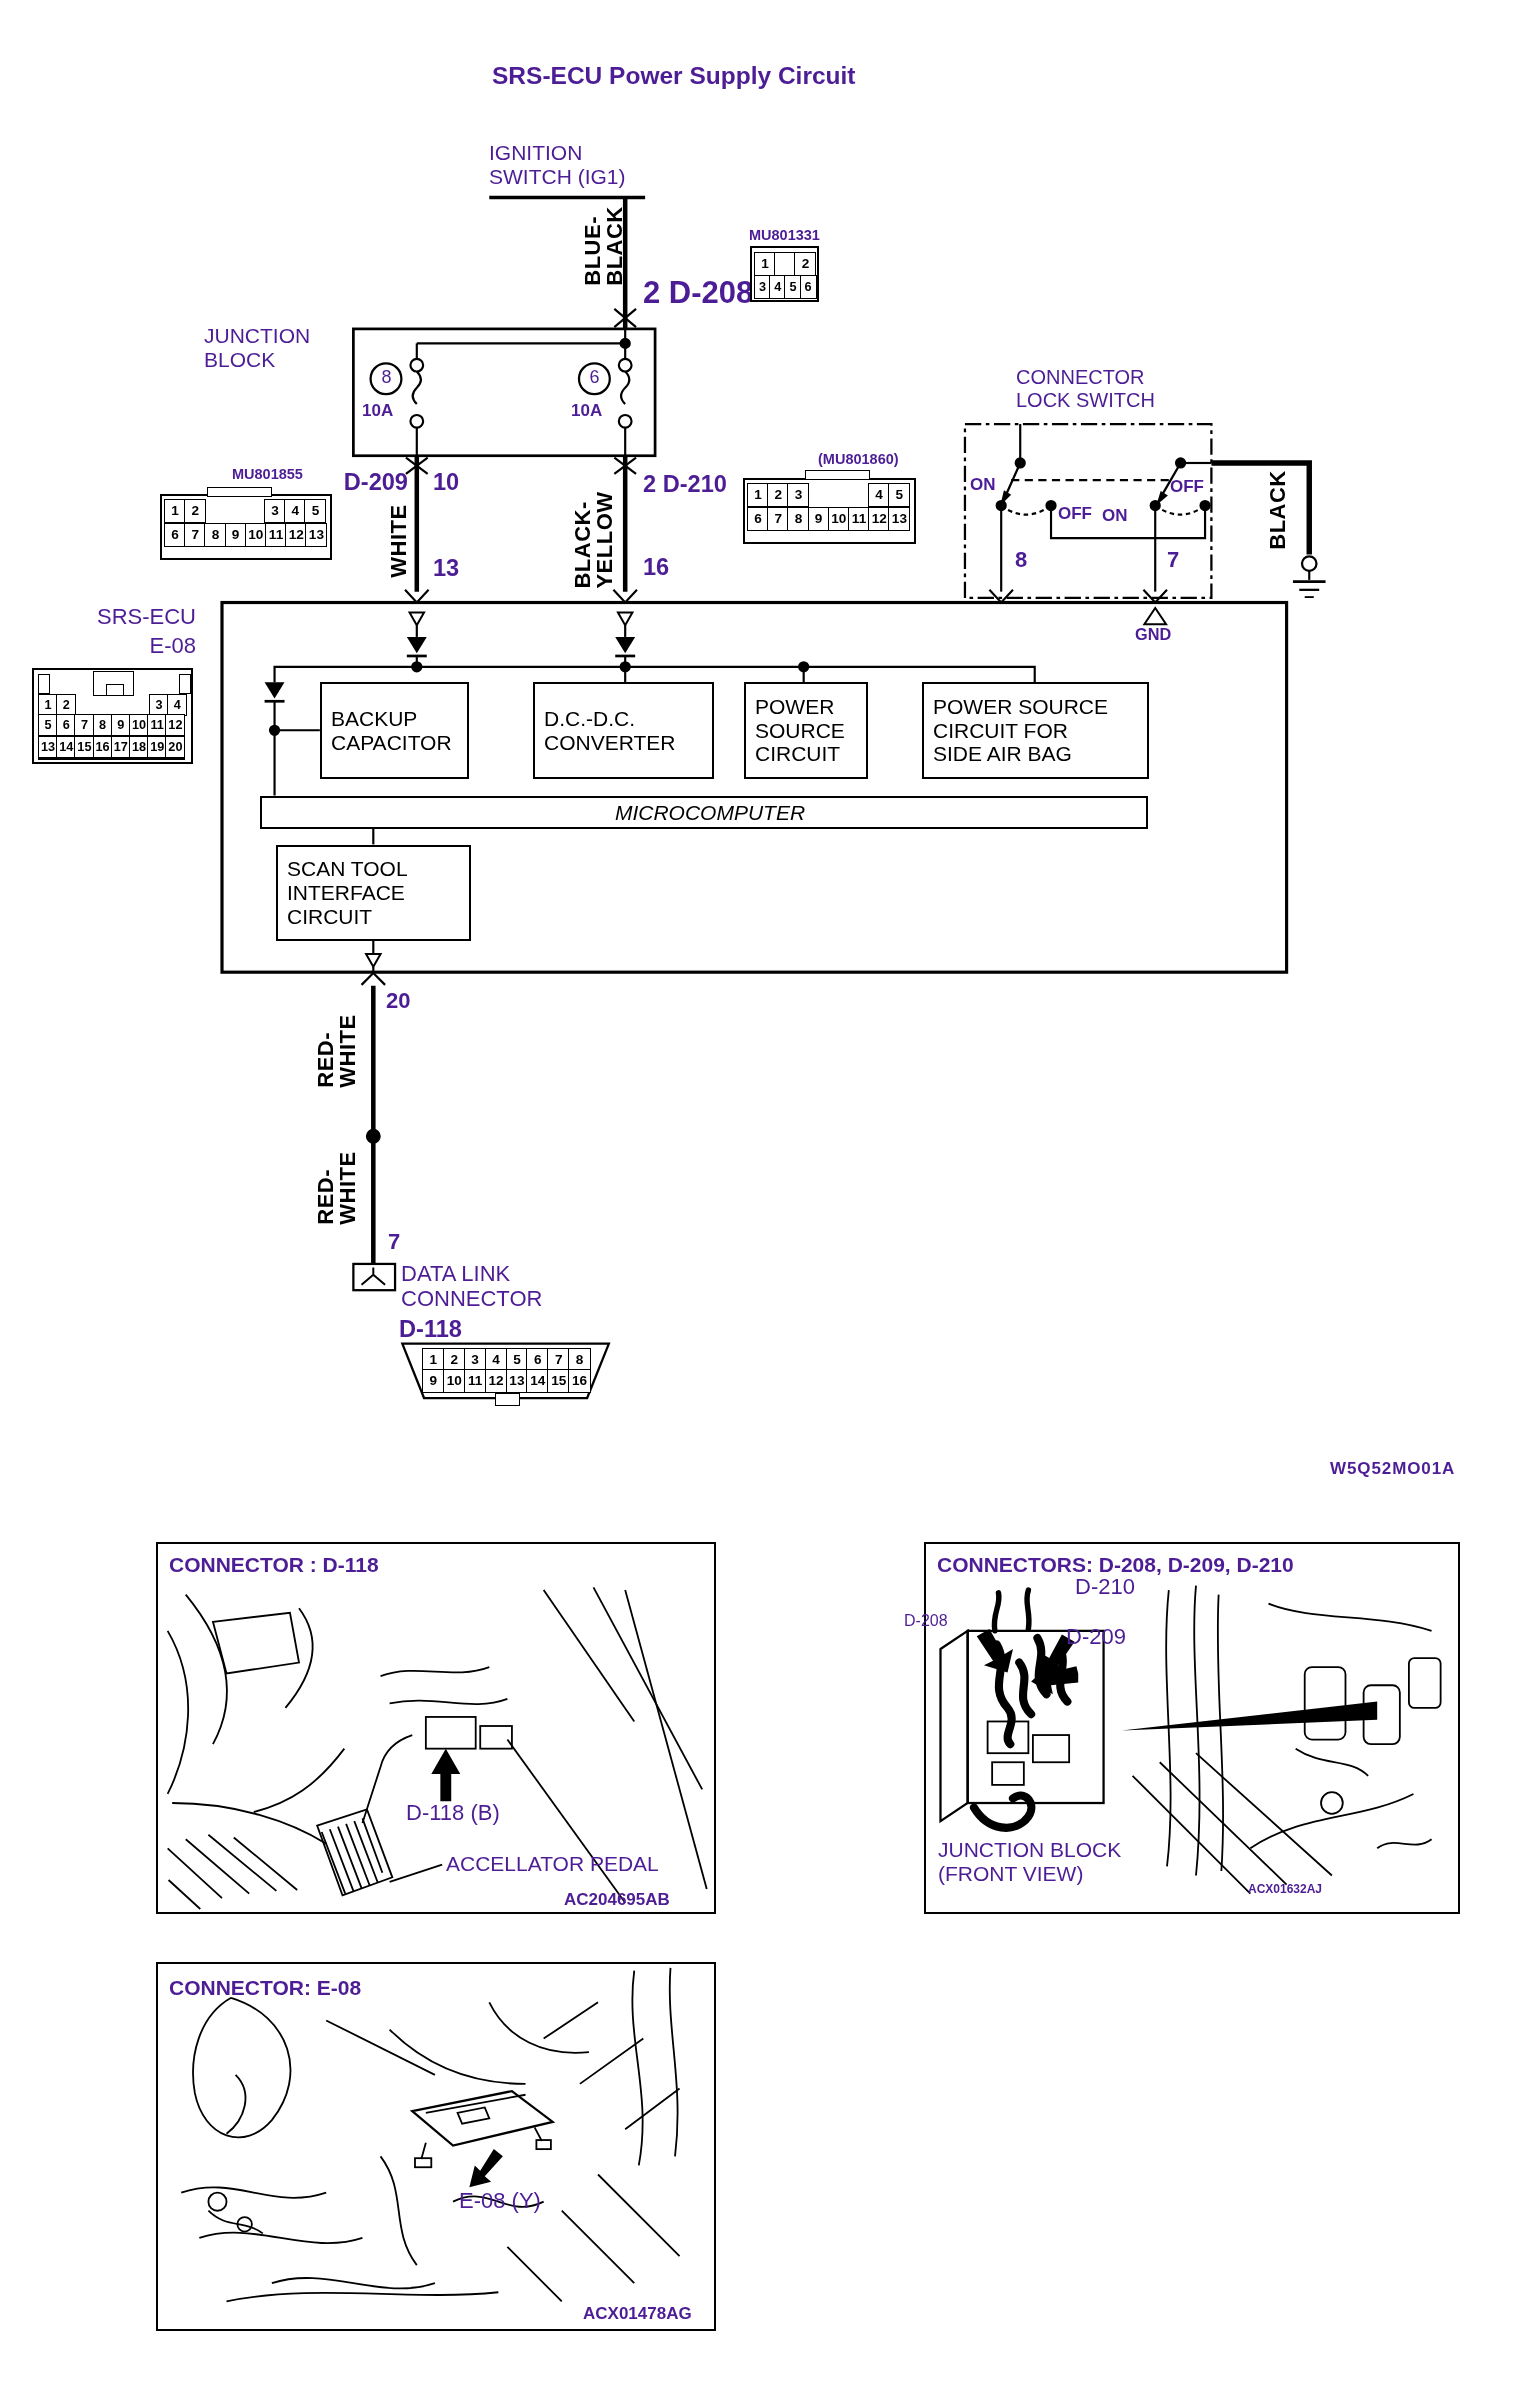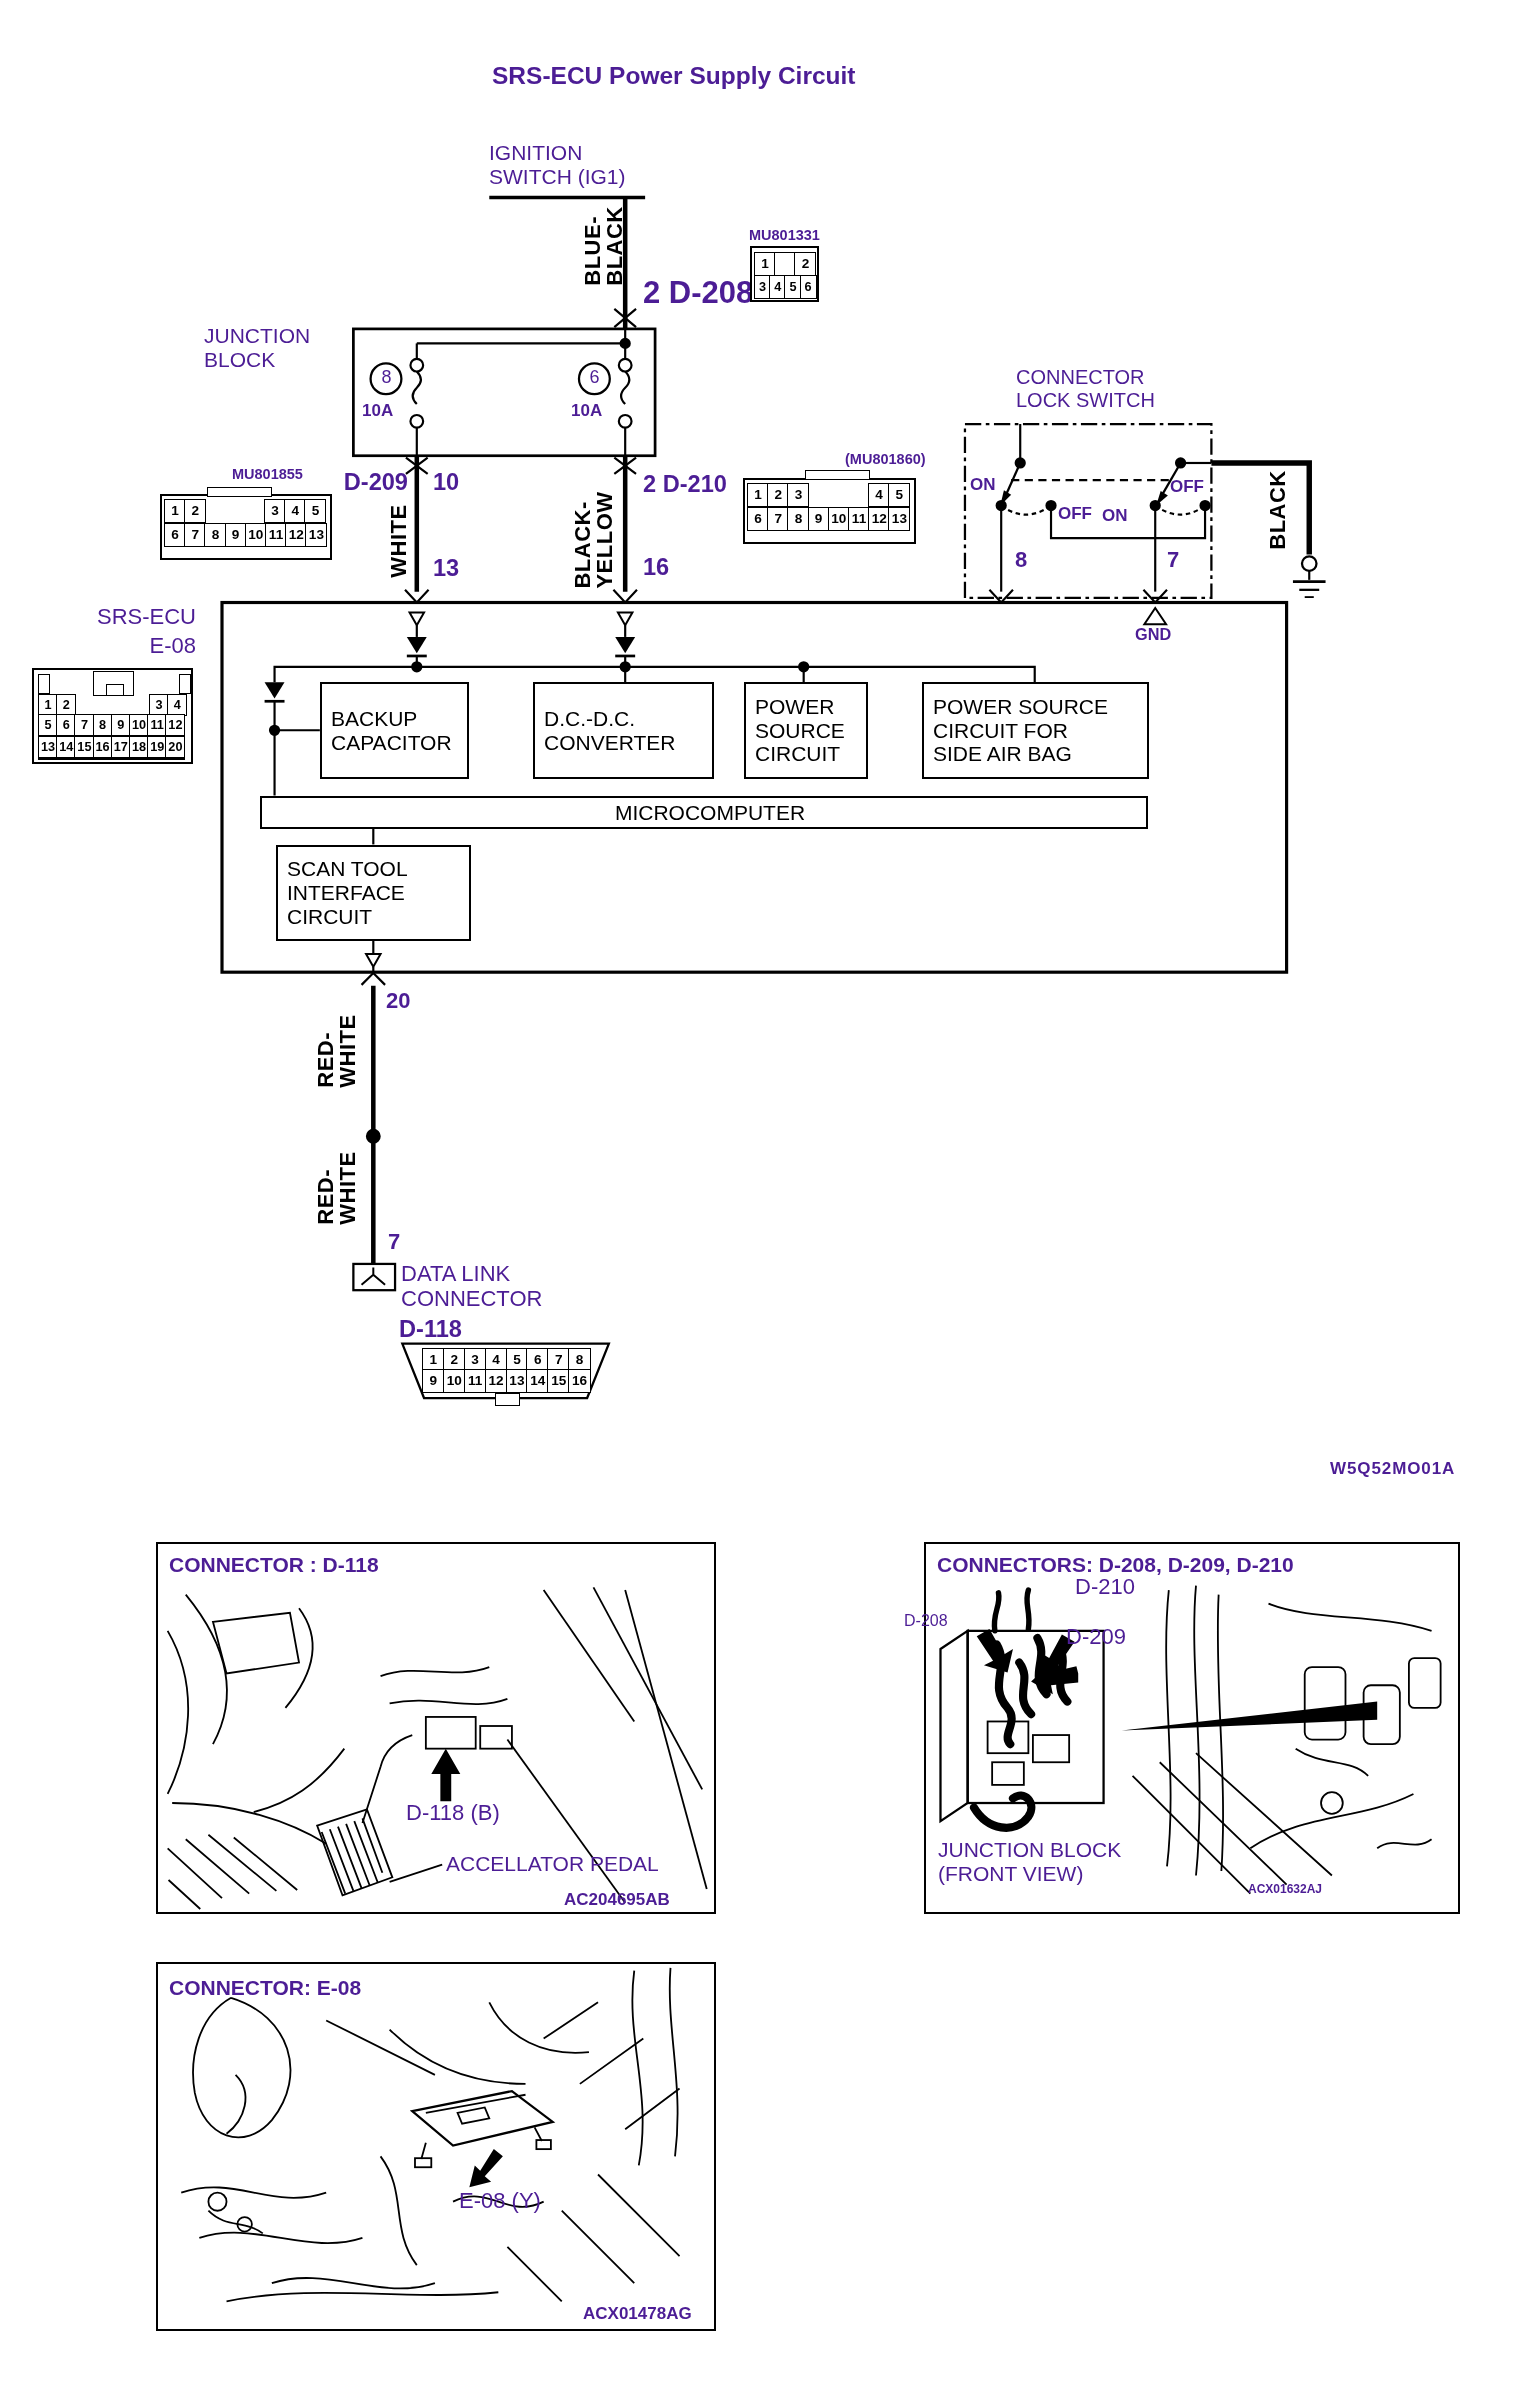--- a/index.html
+++ b/index.html
@@ -283,21 +283,21 @@
 <div class="lbl b" style="left:299px;top:469px;width:109px;text-align:right;font-size:23.6px;">D-209</div>
 <div class="lbl b" style="left:433px;top:469px;font-size:23.6px;">10</div>
 <div class="rot" style="left:399px;top:541px;">WHITE</div>
 <div class="lbl b" style="left:433px;top:555px;font-size:23.6px;">13</div>
 
 <div class="lbl b" style="left:643px;top:471px;font-size:23.6px;">2  D-210</div>
 <div class="rot" style="left:594px;top:540px;">BLACK-
 YELLOW</div>
 <div class="lbl b" style="left:643px;top:554px;font-size:23.6px;">16</div>
 
-<div class="lbl b" style="left:818px;top:451px;font-size:14.5px;margin-left:27px;">(MU801860)</div>
+<div class="lbl b" style="left:818px;top:451px;font-size:14.5px;">(MU801860)</div>
 <div class="tab" style="left:805px;top:470px;width:65px;height:10px;"></div>
 <div class="shell" style="left:743px;top:478px;width:173px;height:66px;"></div>
 <div class="prow first" style="left:747px;top:483px;">
       <span class="pin">1</span>
       <span class="pin">2</span>
       <span class="pin">3</span>
     </div>
 <div class="prow first" style="left:868px;top:483px;">
       <span class="pin">4</span>
       <span class="pin">5</span>
@@ -365,21 +365,21 @@
 <div class="cbox" style="left:320px;top:682px;width:149px;height:97px;">BACKUP
 CAPACITOR</div>
 <div class="cbox" style="left:533px;top:682px;width:181px;height:97px;">D.C.-D.C.
 CONVERTER</div>
 <div class="cbox" style="left:744px;top:682px;width:124px;height:97px;">POWER
 SOURCE
 CIRCUIT</div>
 <div class="cbox" style="left:922px;top:682px;width:227px;height:97px;">POWER SOURCE
 CIRCUIT FOR
 SIDE AIR BAG</div>
-<div class="cbox" style="left:260px;top:796px;width:888px;height:33px;padding-left:12px;align-items:center;">MICROCOMPUTER</div>
+<div class="cbox" style="left:260px;top:796px;width:888px;height:33px;padding-left:12px;align-items:center;font-style:italic;">MICROCOMPUTER</div>
 <div class="cbox" style="left:276px;top:845px;width:195px;height:96px;">SCAN TOOL
 INTERFACE
 CIRCUIT</div>
 
 <div class="lbl b" style="left:386px;top:988px;font-size:22px;">20</div>
 <div class="rot" style="left:337px;top:1051px;">RED-
 WHITE</div>
 <div class="rot" style="left:337px;top:1188px;">RED-
 WHITE</div>
 <div class="lbl b" style="left:388px;top:1229px;font-size:22px;">7</div>

